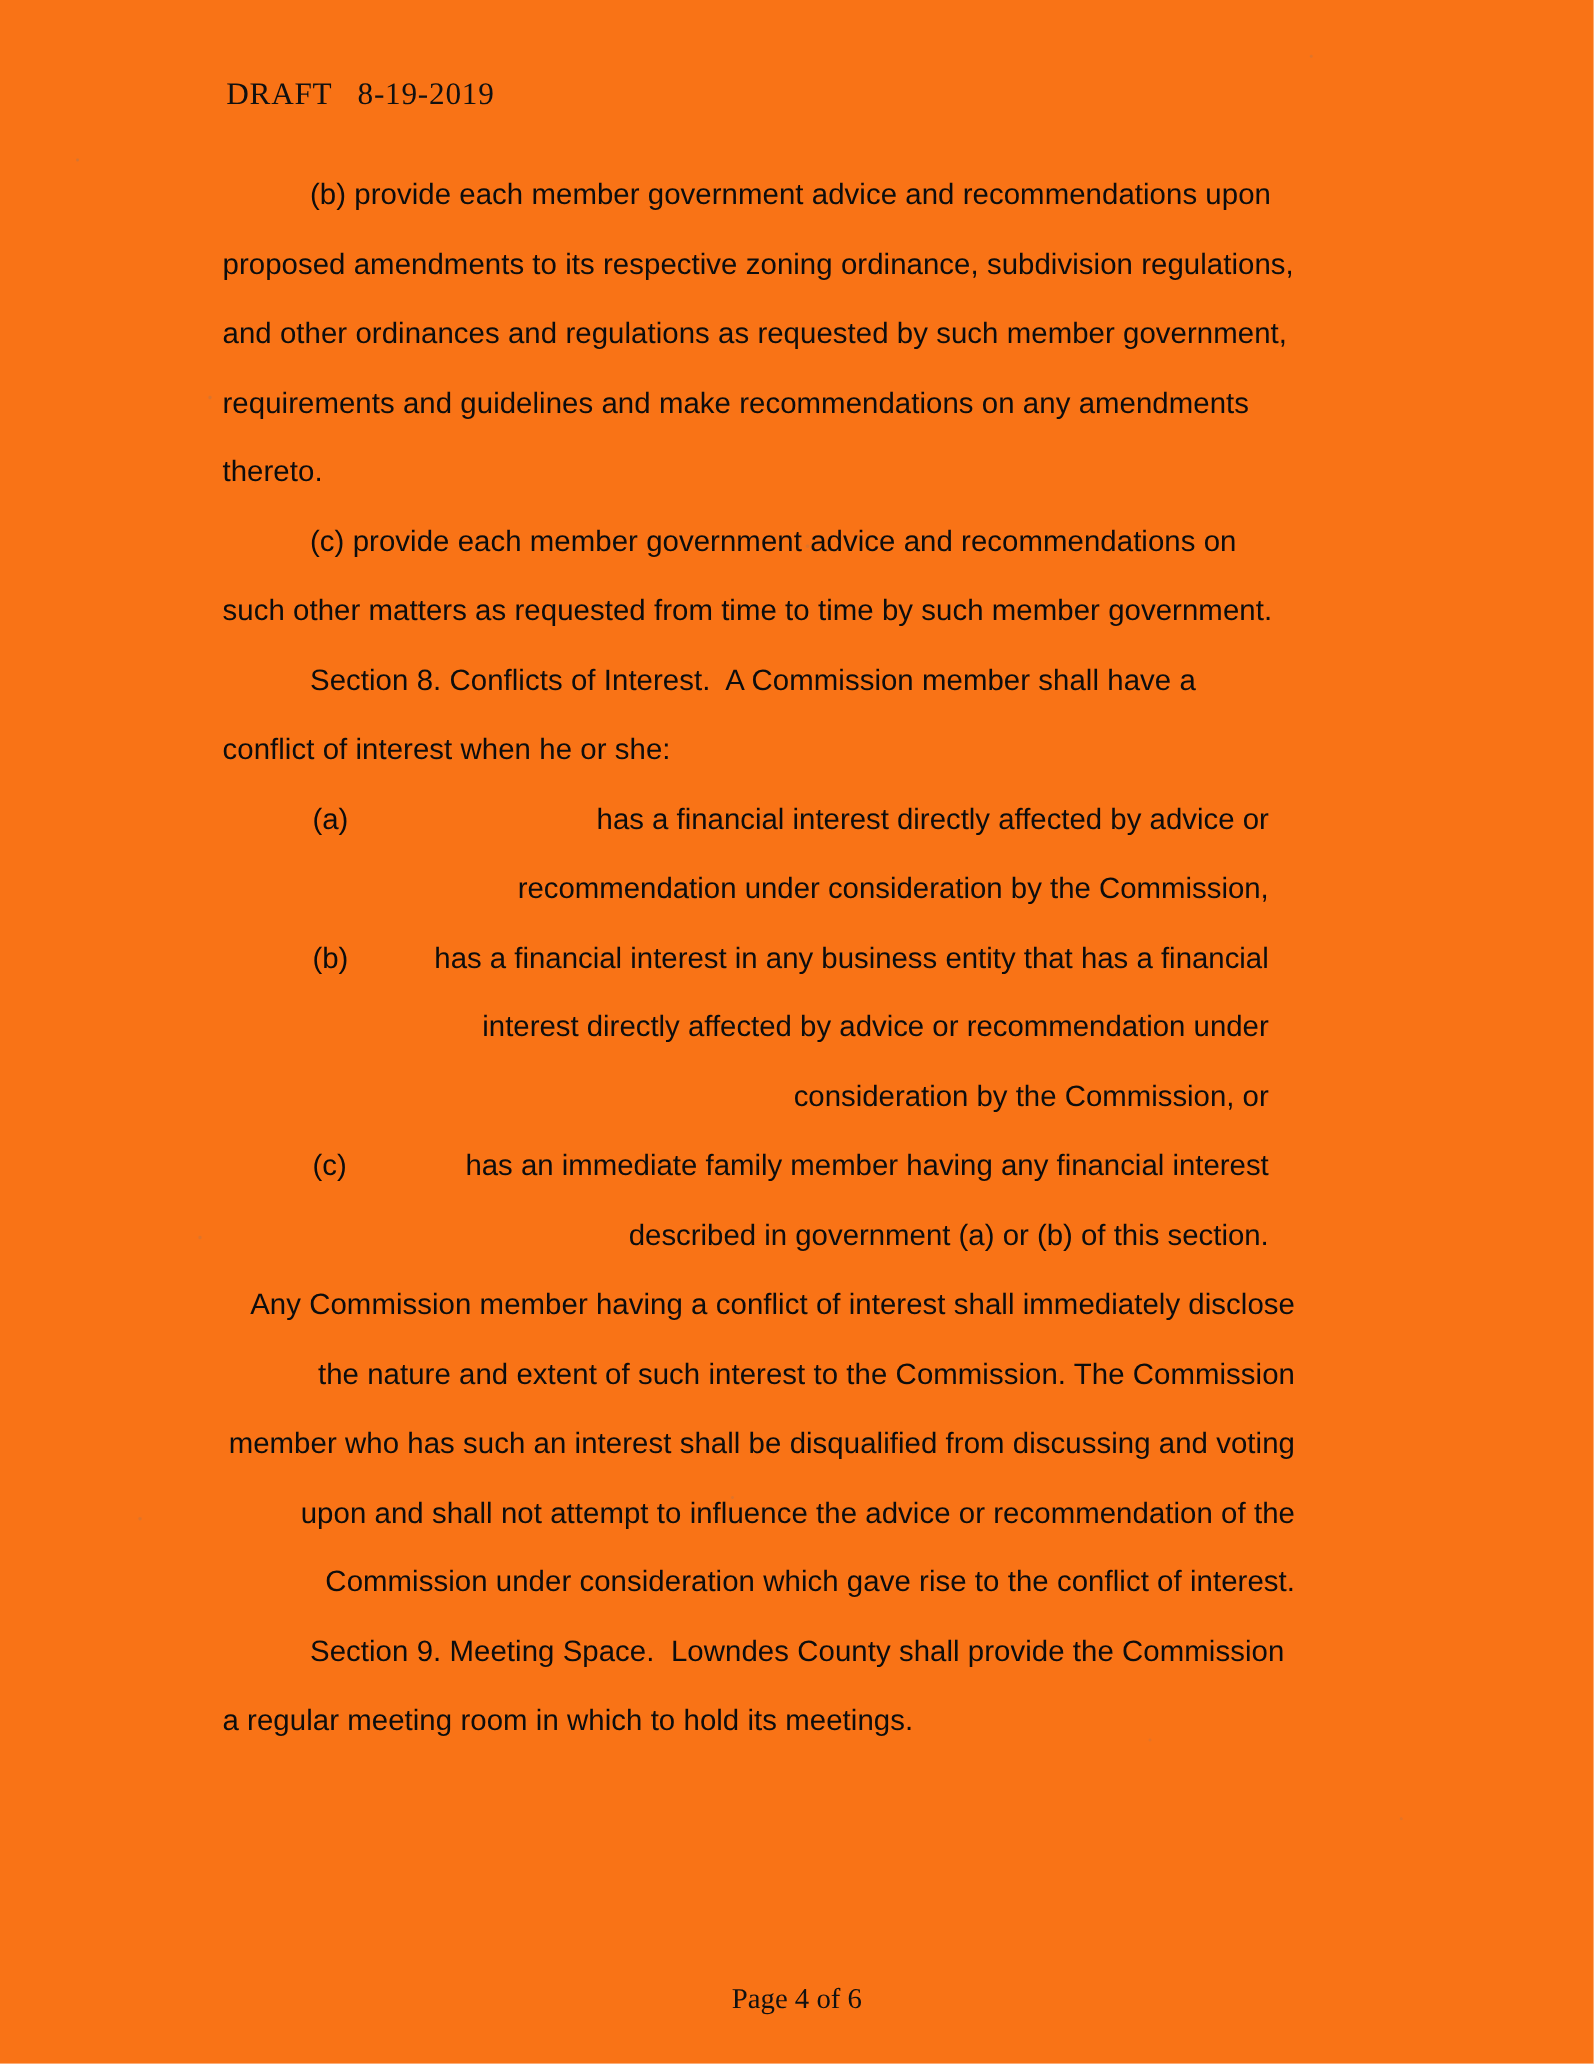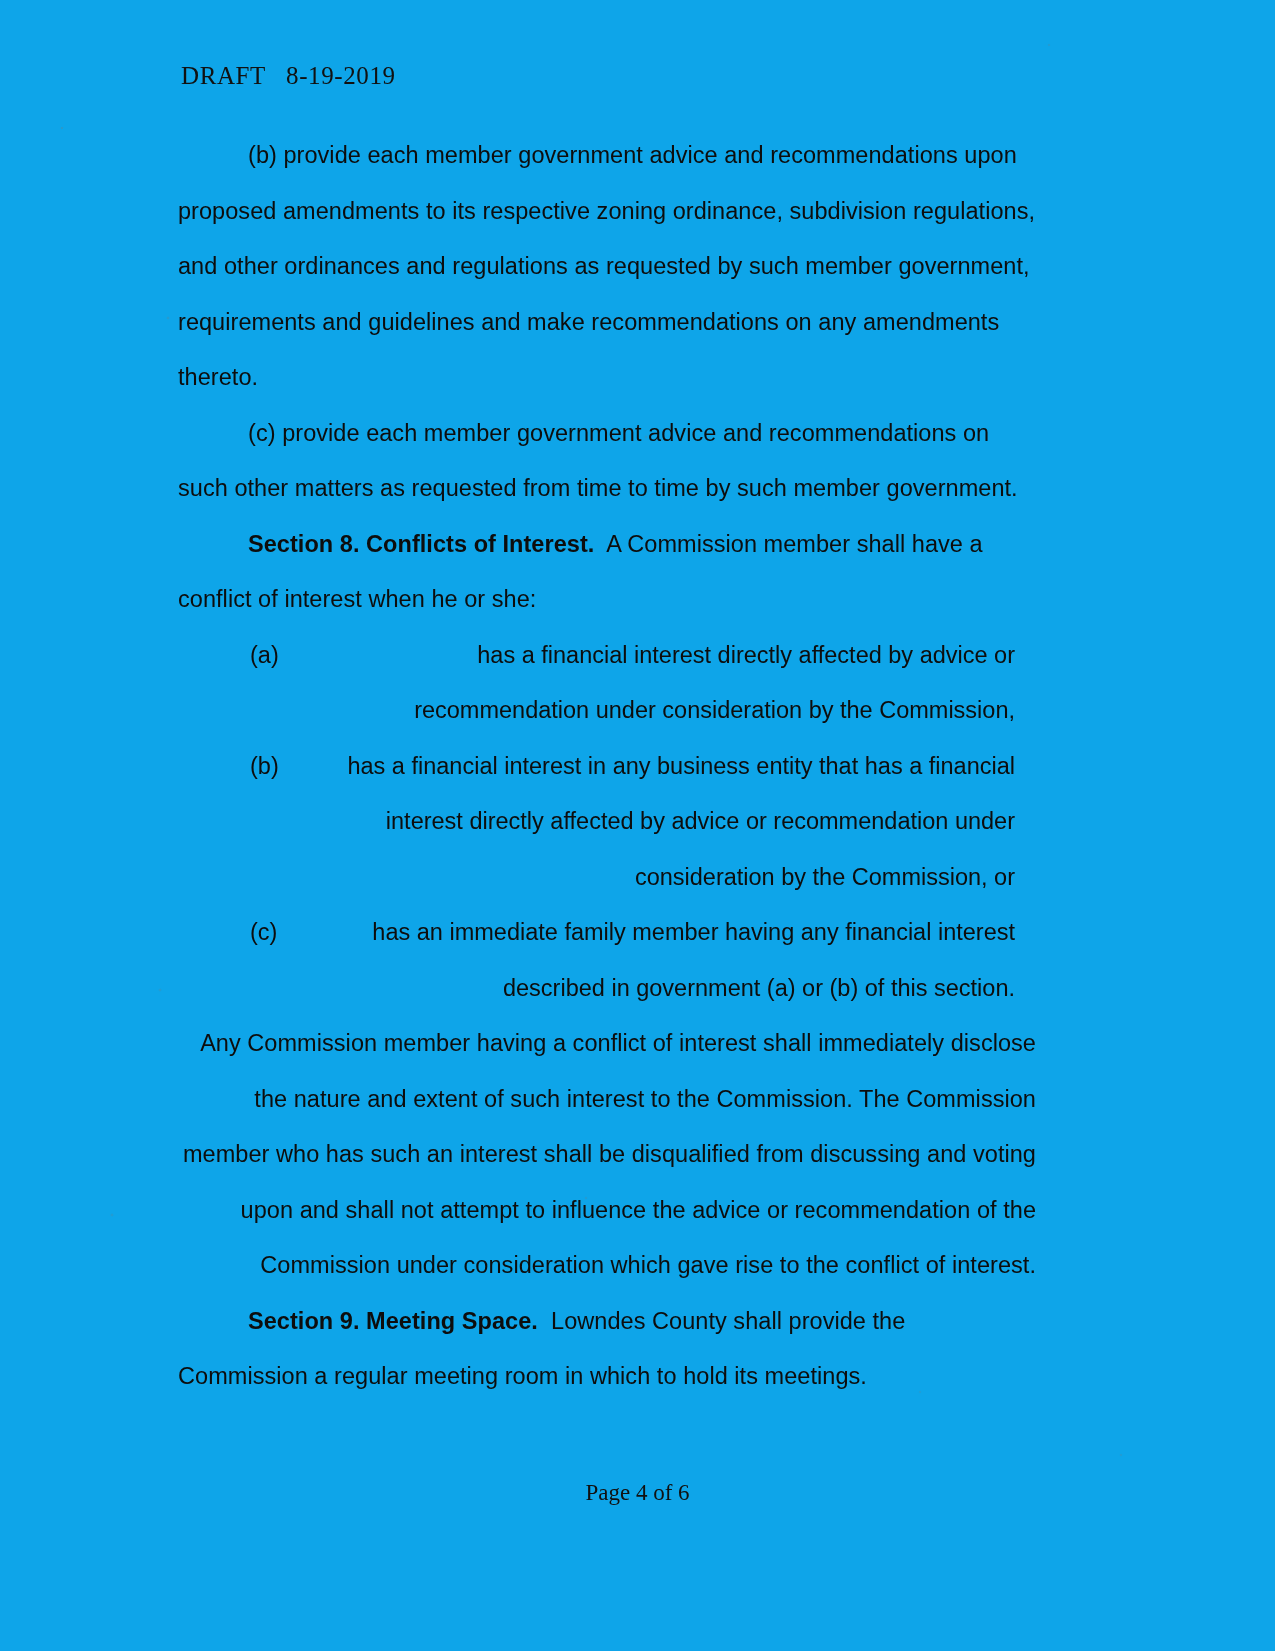--- a/index.html
+++ b/index.html
@@ -7,21 +7,21 @@
     margin: 0;
     padding: 0;
     background: #ffffff;
   }
 
   .page {
     position: relative;
     width: 1275px;
     height: 1651px;
     margin: 0 auto;
-    background: #0ea5e9;
+    background: #f97316;
     overflow: hidden;
     box-sizing: border-box;
   }
 
   
   .scan-noise {
     position: absolute;
     inset: 0;
     pointer-events: none;
     opacity: 0.55;
@@ -70,21 +70,21 @@
   .para.indent {
     text-indent: 70px;
   }
 
   .para.flush-left-out {
     margin-left: -4px;
     text-align: right;
   }
 
   .sec-label {
-    font-weight: bold;
+    font-weight: normal;
     text-align: center;
   }
 
   
   .sub-item {
     display: flex;
     margin: 0;
     padding-left: 72px;
     font-family: "Liberation Sans", "DejaVu Sans", sans-serif;
     font-size: 23.5px;
@@ -100,21 +100,21 @@
   .sub-text {
     flex: 1 1 auto;
     max-width: 692px;
     text-align: right;
   }
 
   .page-footer {
     position: absolute;
     left: 0;
     right: 0;
-    top: 1480px;
+    top: 1586px;
     text-align: center;
     font-family: "Liberation Serif", "DejaVu Serif", serif;
     font-size: 23px;
     color: #111111;
   }
 </style>
 </head>
 <body>
 
 <div class="page">

